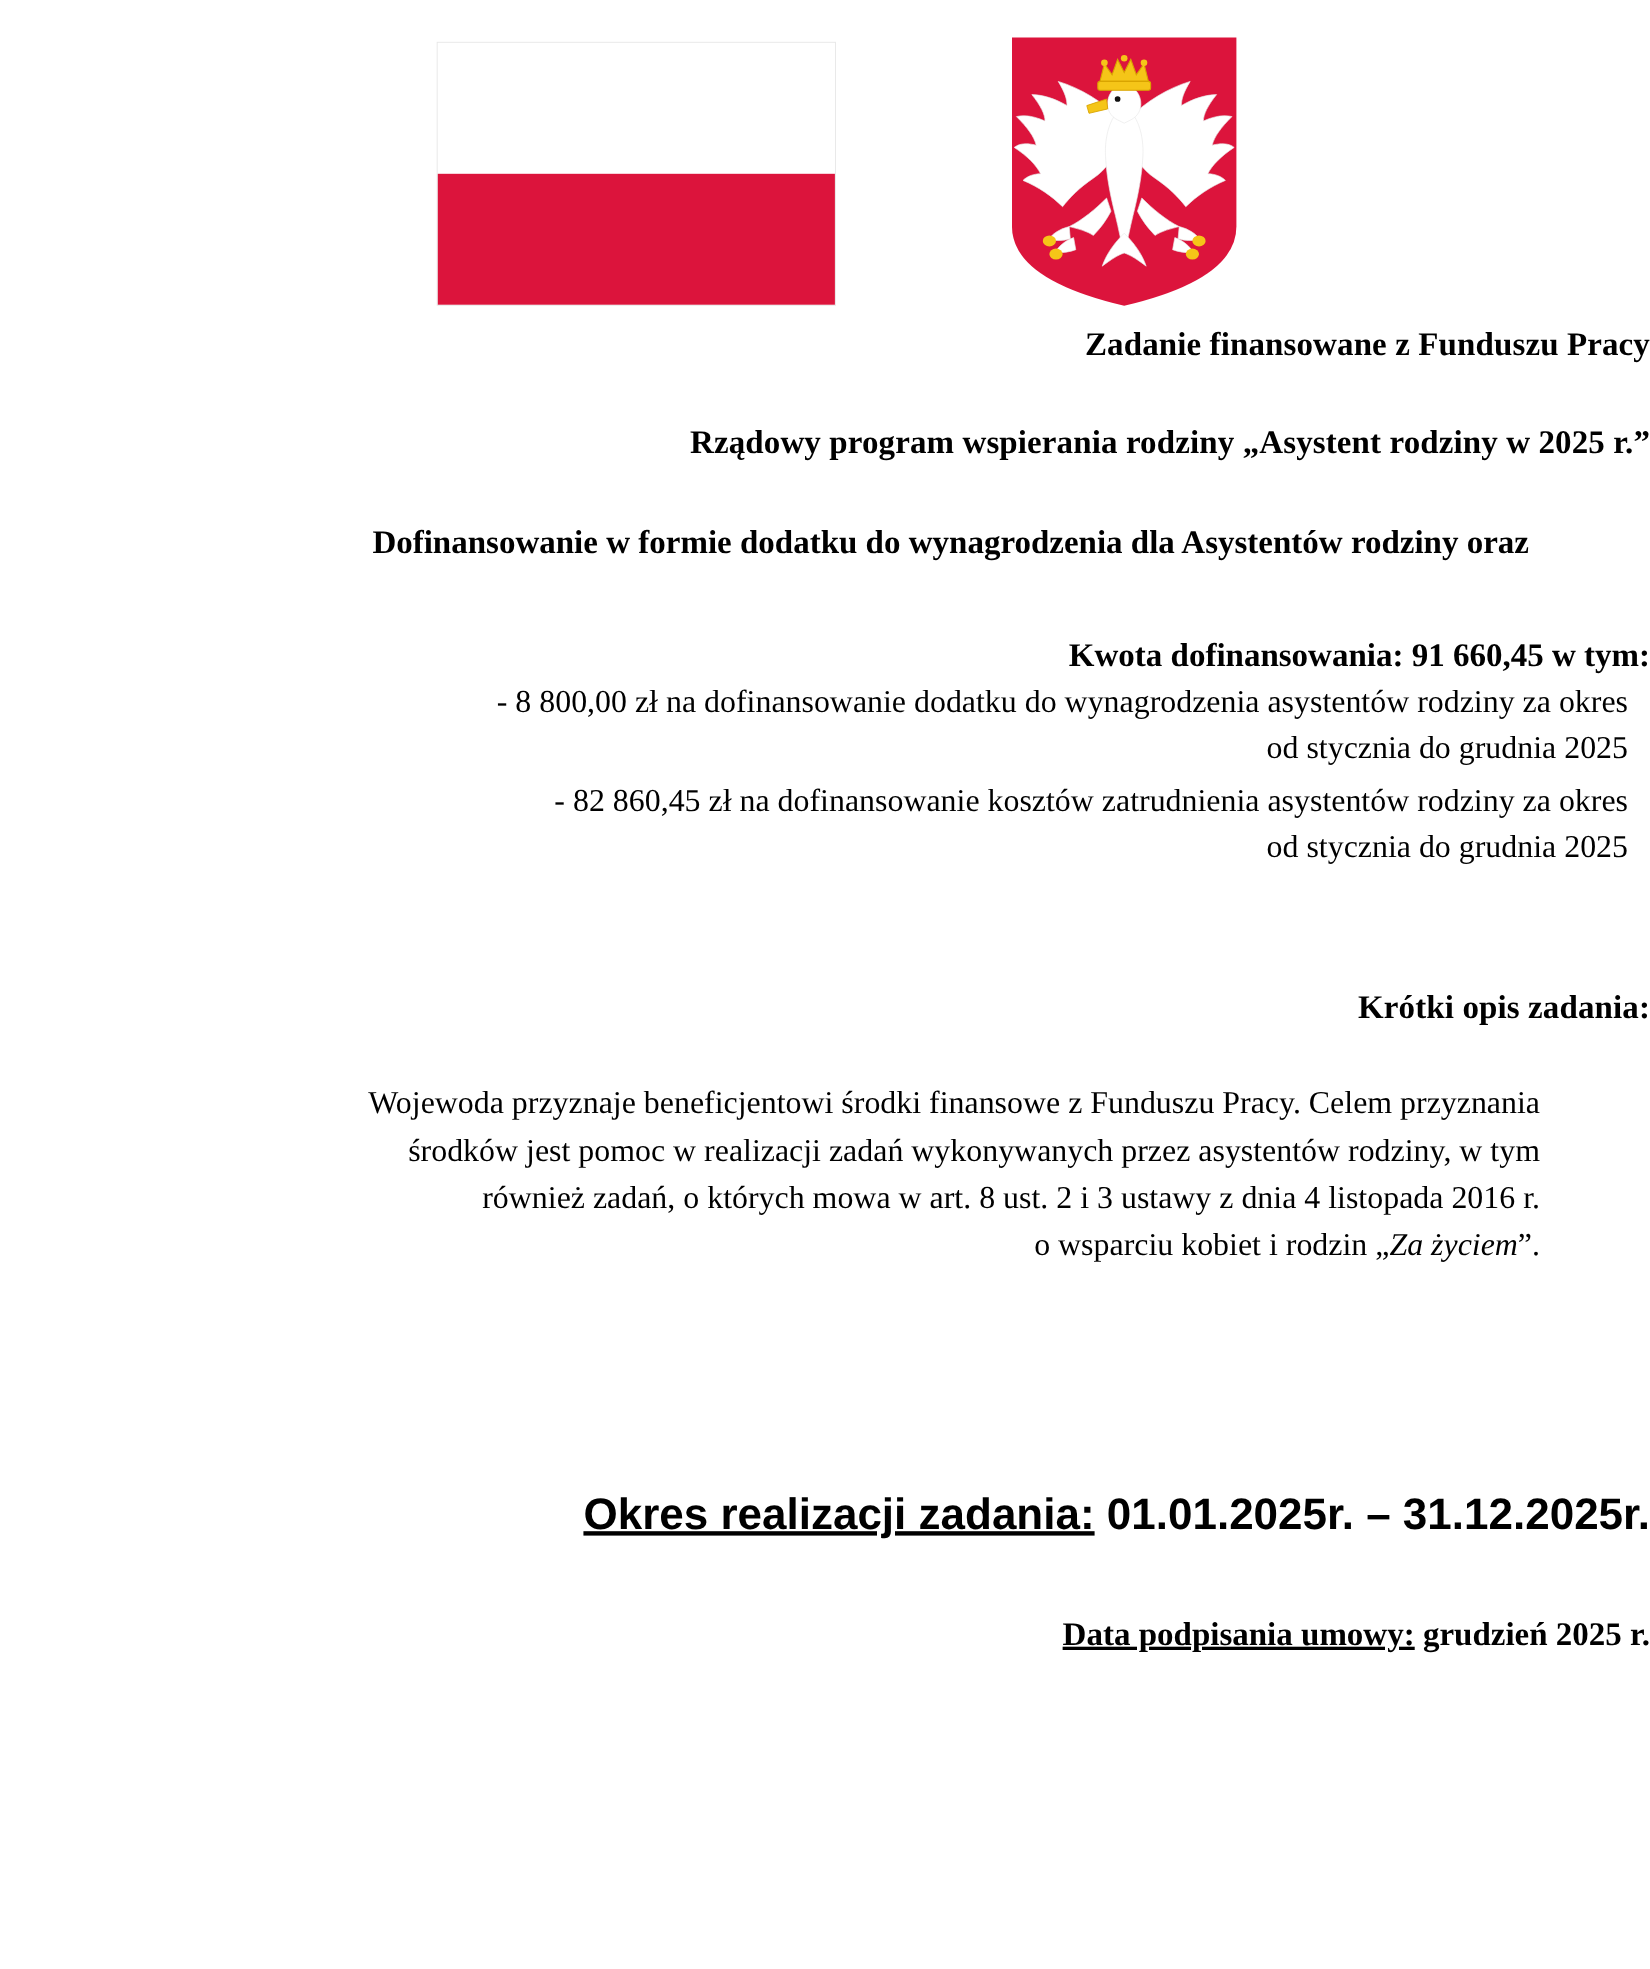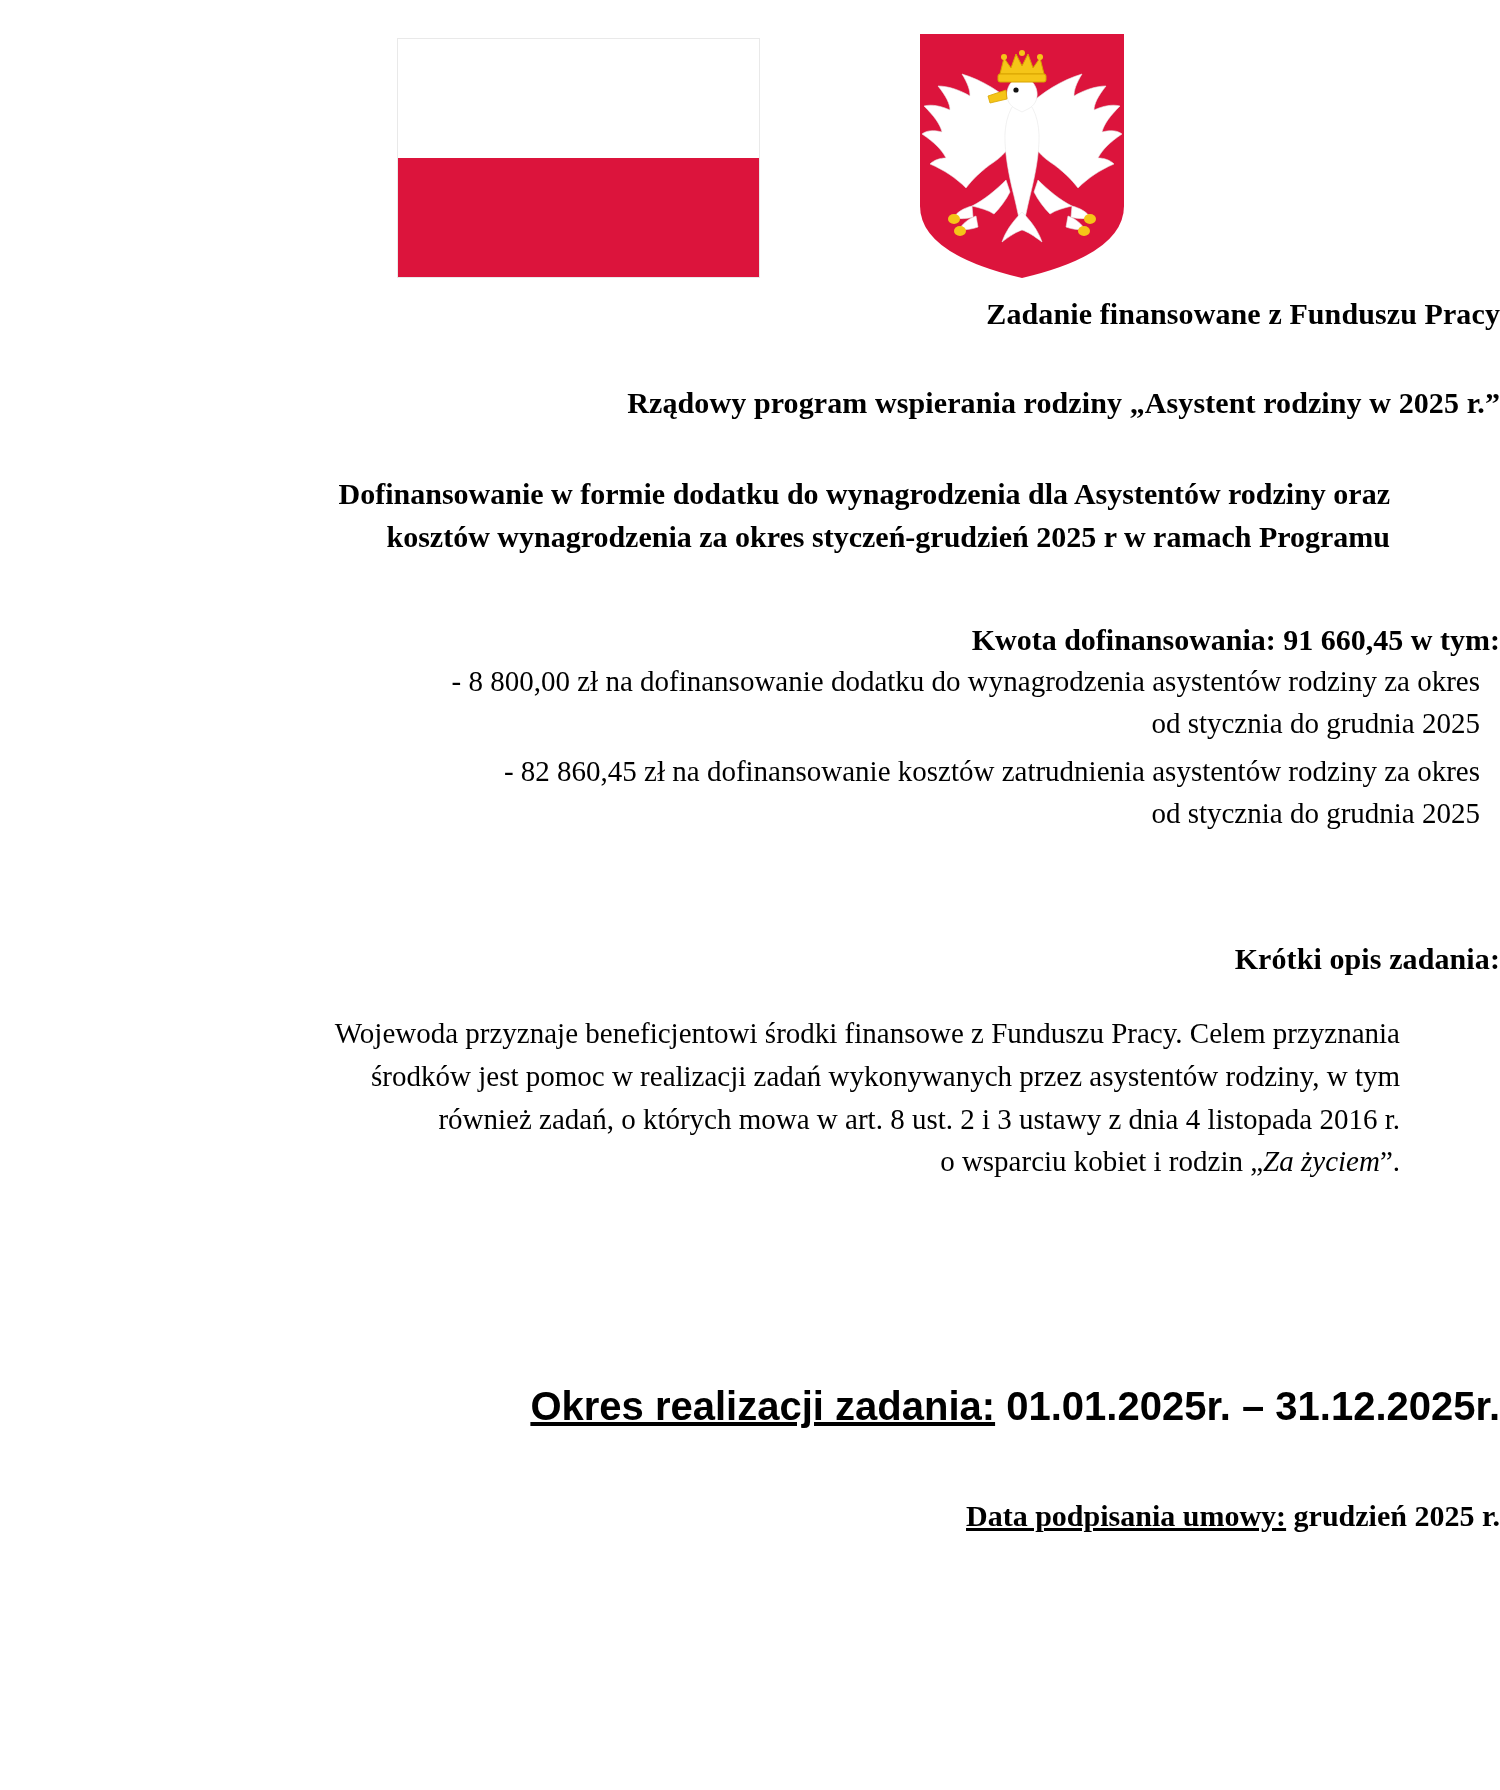--- a/index.html
+++ b/index.html
@@ -119,21 +119,21 @@
   .ul { text-decoration: underline; }
 
   
   .sp-title   { margin-top: 18px; }
   .sp-prog    { margin-top: 48px; }
   .sp-body    { margin-top: 48px; }
   .sp-amount  { margin-top: 60px; padding-left: 16px; }
   .sp-items   { }
   .sp-item2   { margin-top: 6px; }
   .sp-opis    { margin-top: 104px; }
-  .sp-desc    { margin-top: 32px; font-family: Liberation Serif, serif; }
+  .sp-desc    { margin-top: 46px; font-family: Liberation Serif, serif; }
   .sp-okres   { margin-top: 196px; }
   .sp-data    { margin-top: 60px; padding-left: 12px; }
 </style>
 </head>
 <body>
 
 <div class="page">
 
   <div class="emblem-row">
 
@@ -240,21 +240,20 @@
       </svg>
     </div>
   </div>
 
   <div class="block h-bold sp-title">Zadanie finansowane z Funduszu Pracy</div>
 
   <div class="block h-bold sp-prog">Rządowy program wspierania rodziny „Asystent rodziny w 2025 r.”</div>
 
   <div class="block para-bold sp-body">
     <div>Dofinansowanie w formie dodatku do wynagrodzenia dla Asystentów rodziny oraz</div>
-    <div>kosztów wynagrodzenia za okres  styczeń-grudzień  2025 r w ramach Programu</div>
   </div>
 
   <div class="block amount sp-amount">Kwota dofinansowania:  91 660,45 w tym:</div>
 
   <div class="block regular sp-items">
     <div>- 8 800,00 zł  na dofinansowanie dodatku do wynagrodzenia asystentów rodziny za okres</div>
     <div>od stycznia do grudnia 2025</div>
   </div>
 
   <div class="block regular sp-item2">

